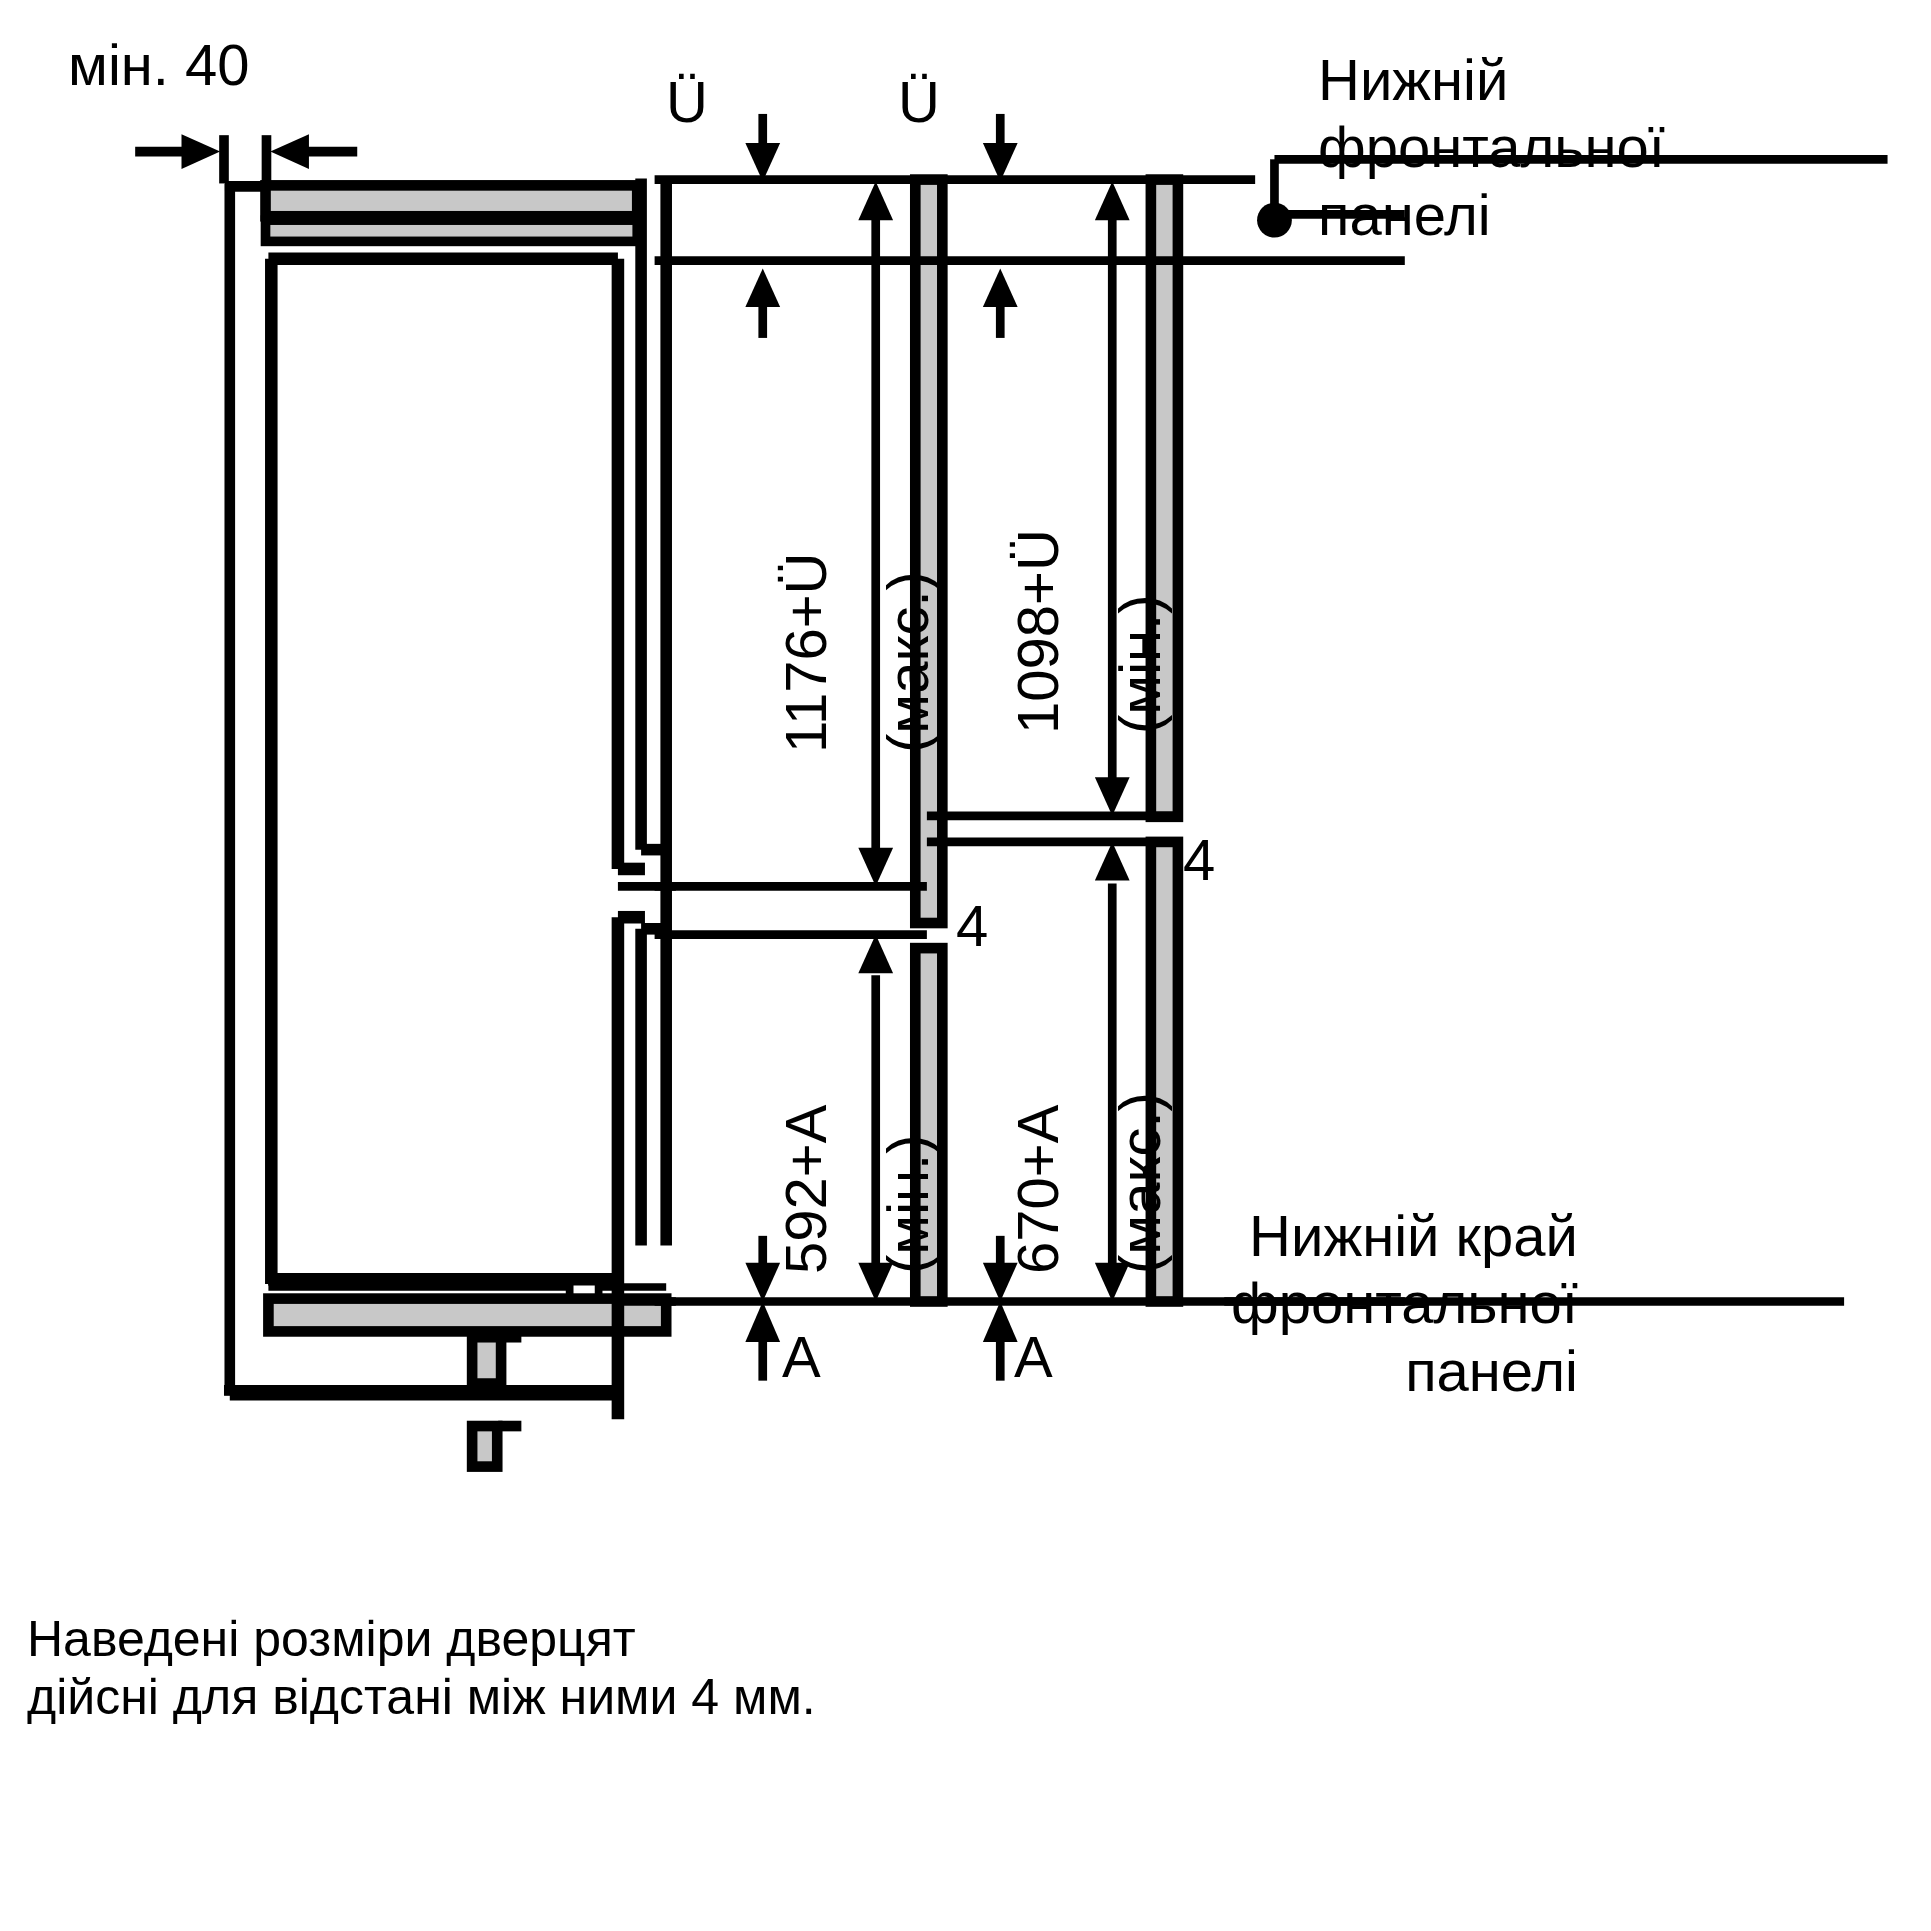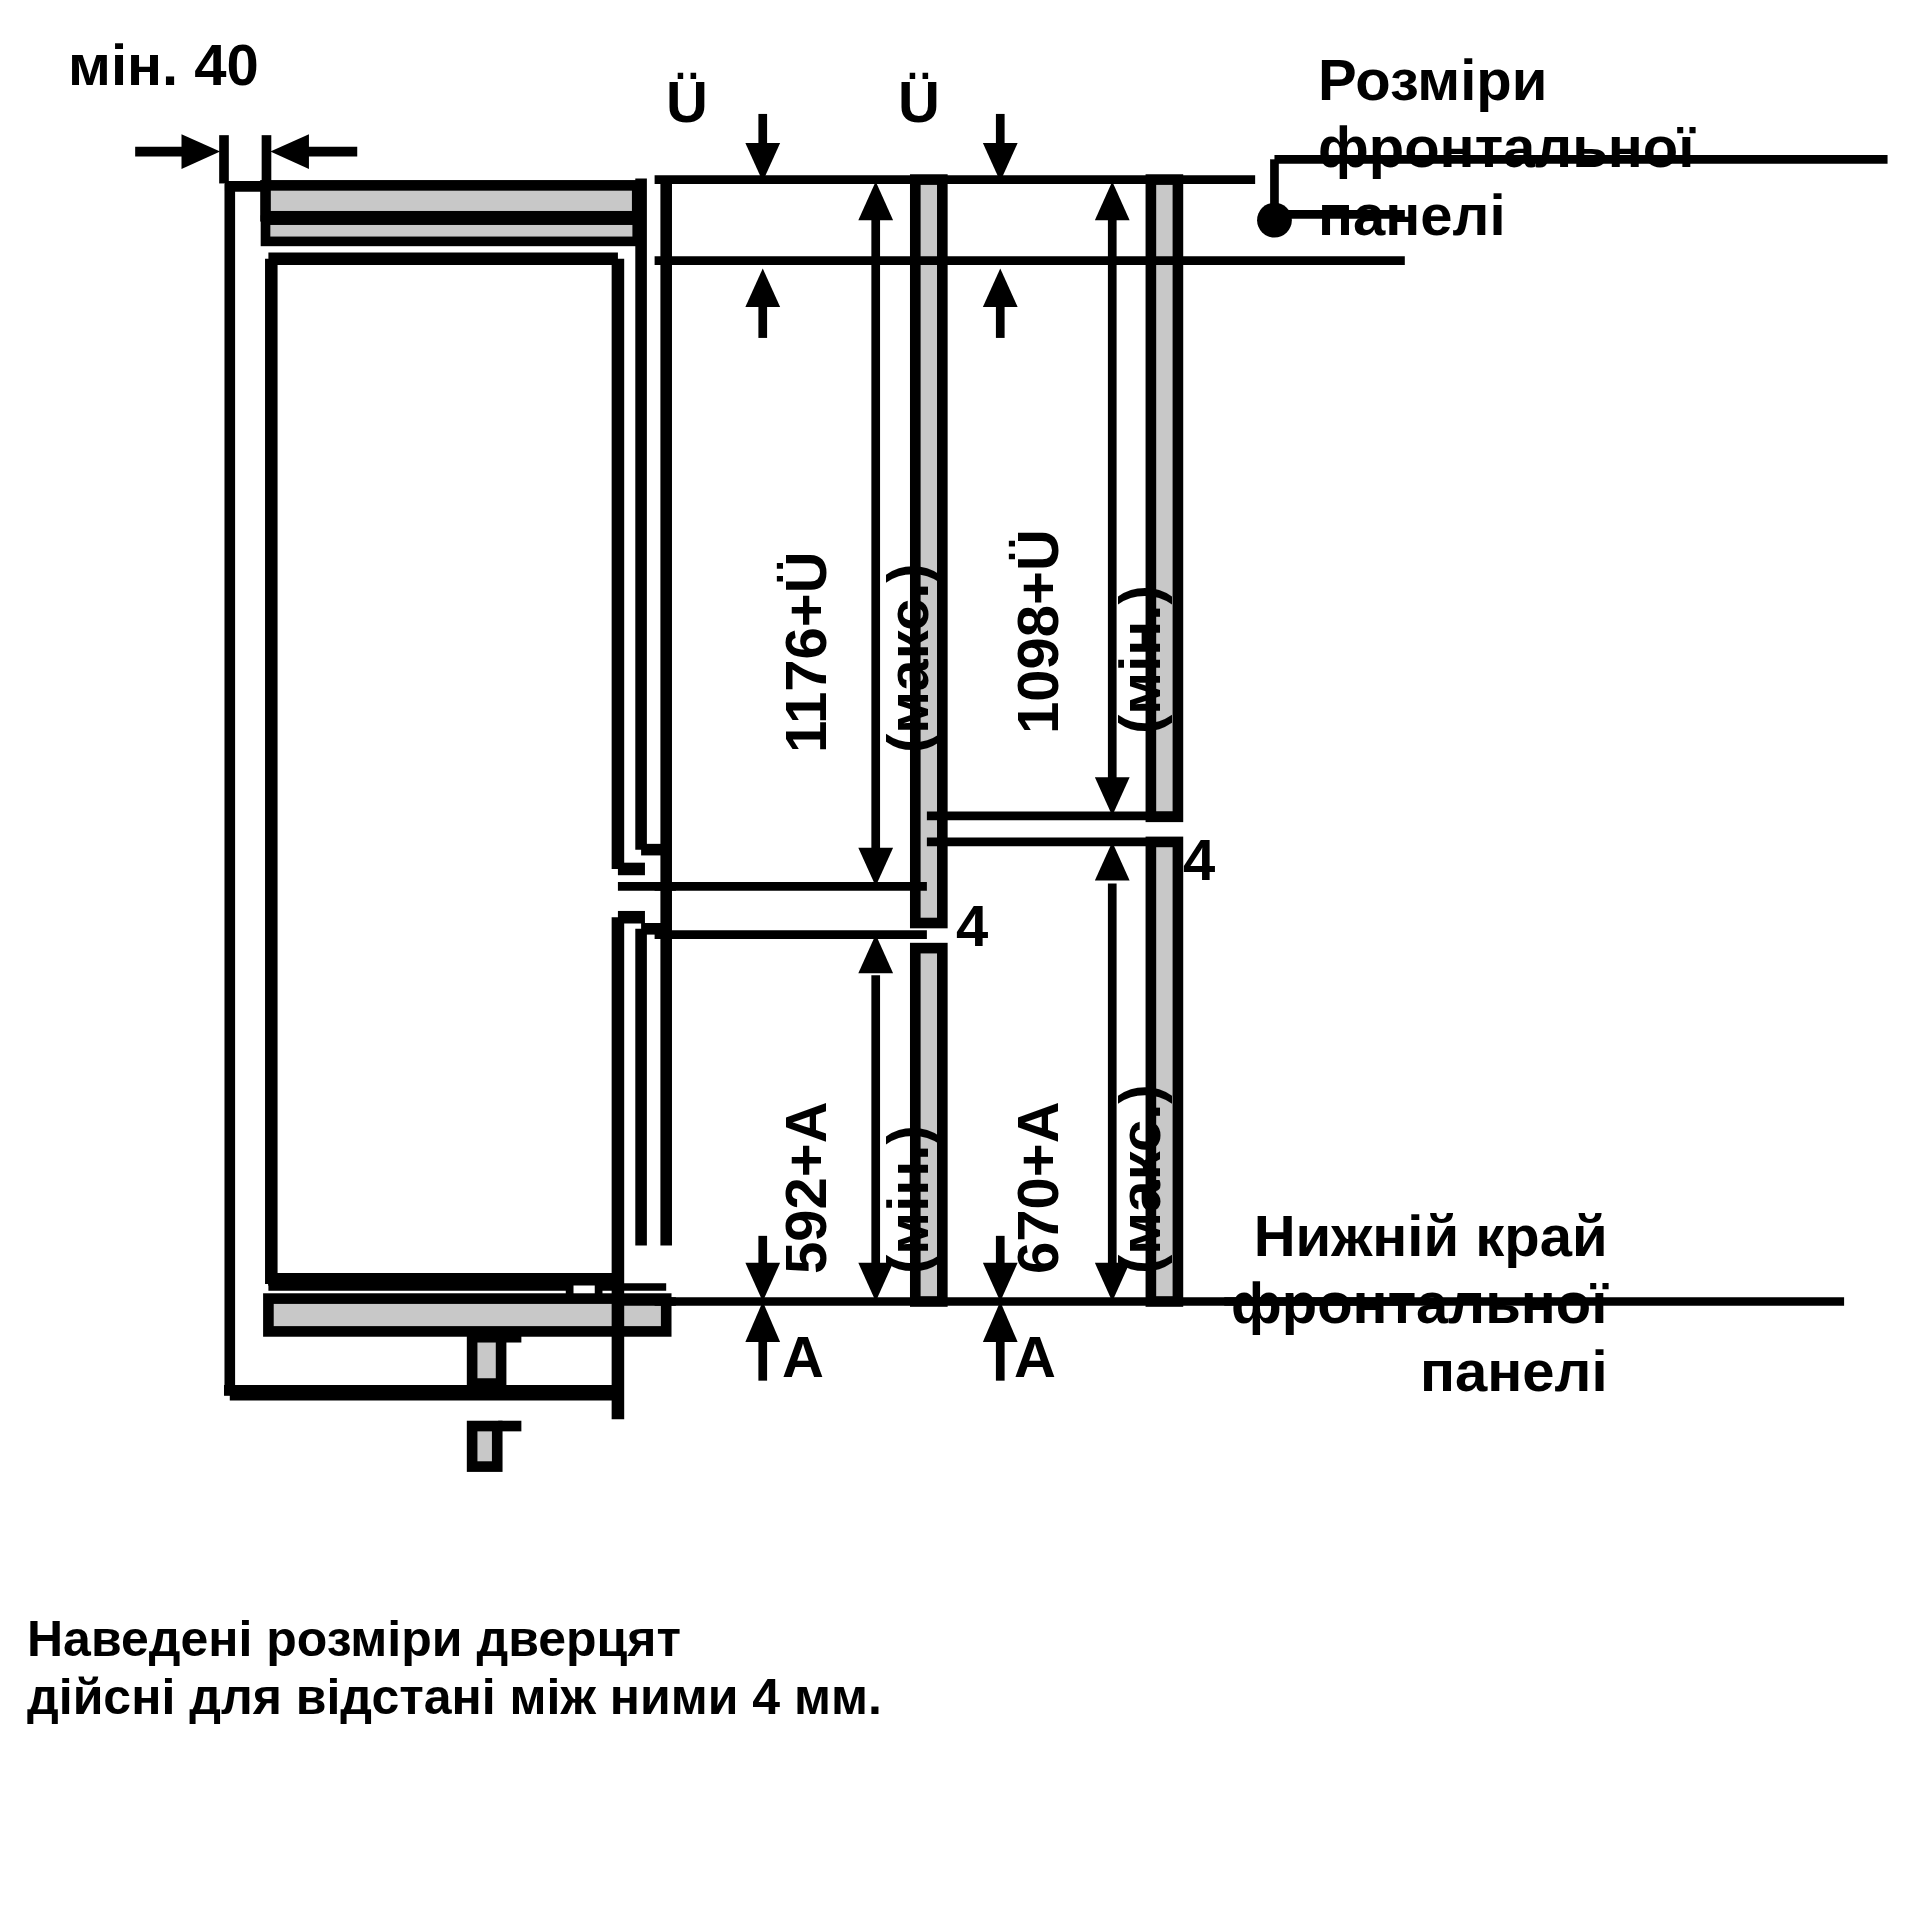--- a/index.html
+++ b/index.html
@@ -11,21 +11,20 @@
     width: 1931px;
     height: 1931px;
     font-family: "Liberation Sans", sans-serif;
     color: #000000;
     overflow: hidden;
   }
   #stage {
     position: relative;
     width: 1931px;
     height: 1931px;
-    font-weight: bold;
   }
   svg.diagram {
     position: absolute;
     left: 0;
     top: 0;
     width: 1931px;
     height: 1931px;
   }
   .txt {
     position: absolute;
@@ -233,21 +232,21 @@
   <div class="vtxt v-maks2">(макс.)</div>
 
   <div class="txt t-4a">4</div>
 
   <div class="txt t-4b">4</div>
 
   <div class="txt t-a1">A</div>
 
   <div class="txt t-a2">A</div>
 
-  <div class="txt t-top"><span>Розміри</span><br><span>фронтальної</span><br><span>панелі</span></div>
+  <div class="txt t-top"><span>Нижній</span><br><span>фронтальної</span><br><span>панелі</span></div>
 
   <div class="txt t-bottom"><span>Нижній край</span><br><span>фронтальної</span><br><span>панелі</span></div>
 
   <div class="txt t-note"><span>Наведені розміри дверцят</span><br><span>дійсні для відстані між ними 4 мм.</span></div>
 
 
 </div>
 
 
 </body></html>

